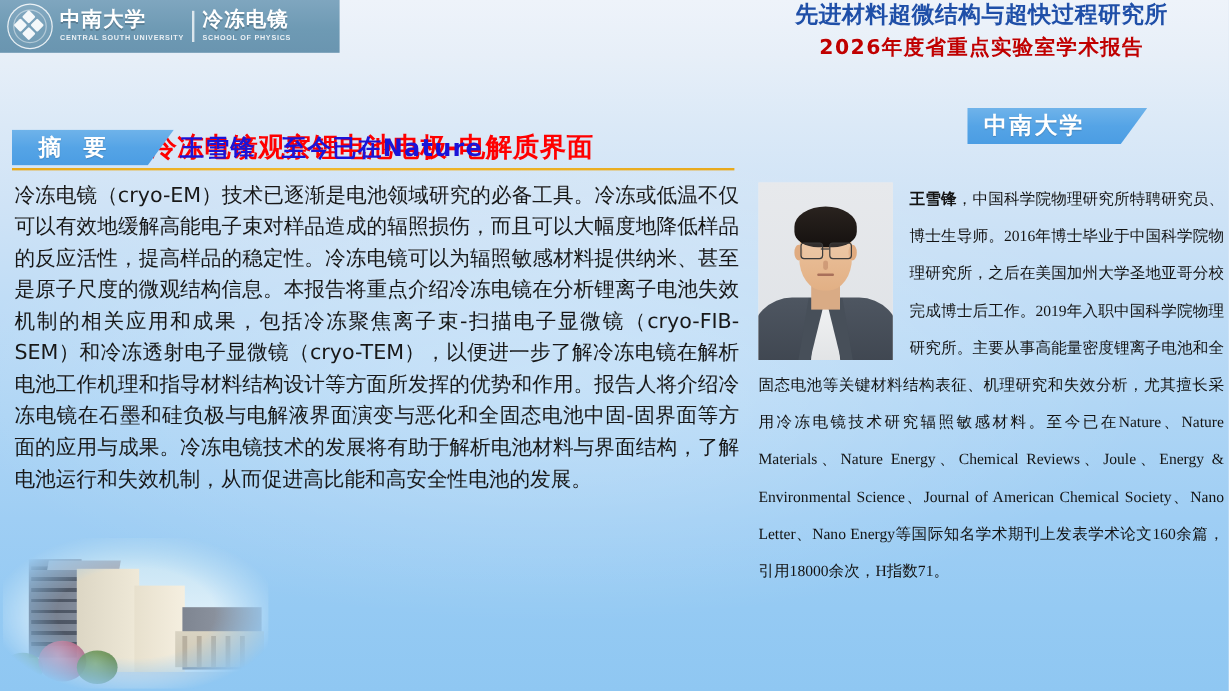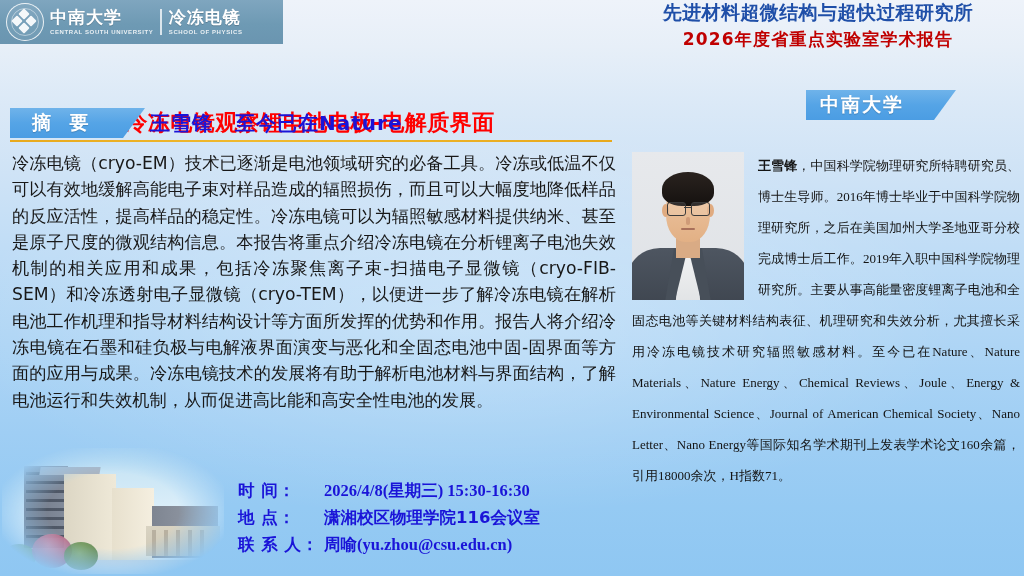--- a/index.html
+++ b/index.html
@@ -258,34 +258,20 @@
     <div class="bld-col" style="left:162px"></div>
     <div class="bld-col" style="left:174px"></div>
     <div class="bld-col" style="left:186px"></div>
     <div class="bld-col" style="left:198px"></div>
     <div class="ground"></div>
     <div class="tree3"></div>
       <div class="tree1"></div>
       <div class="tree2"></div>
   </div>
 
-  <div class="details">
-    <div class="drow">
-      <span class="dlabel">时    间：</span>
-      <span class="dval">2026/4/8(星期三) 15:30-16:30</span>
-    </div>
-    <div class="drow">
-      <span class="dlabel">地    点：</span>
-      <span class="dval-cn">潇湘校区物理学院116会议室</span>
-    </div>
-    <div class="drow">
-      <span class="dlabel">联 系 人：</span>
-      <span class="dval">周喻(yu.zhou@csu.edu.cn)</span>
-    </div>
-  </div>
 
   <div class="tag" id="tag-bio">中南大学</div>
 
   <div class="portrait">
     <div class="p-bg"></div>
     <div class="p-suit"></div>
     <div class="p-shirt"></div>
     <div class="p-lapelL"></div>
     <div class="p-lapelR"></div>
     <div class="p-neck"></div>

